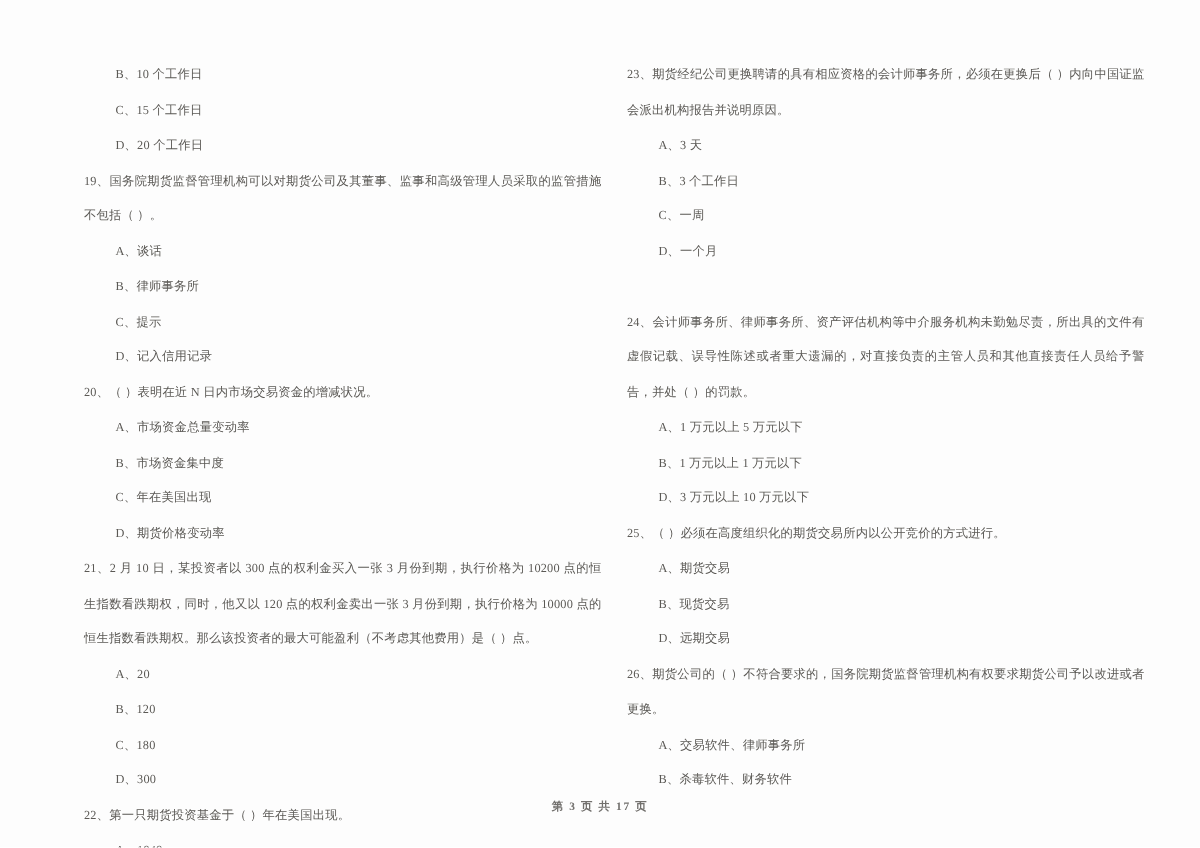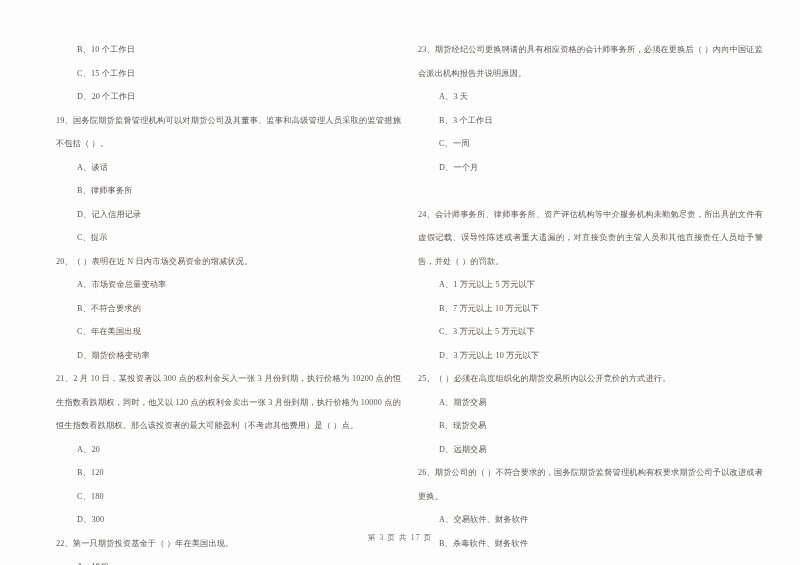--- a/index.html
+++ b/index.html
@@ -61,20 +61,21 @@
 
   .footer {
     position: absolute;
     left: 0;
     right: 0;
     bottom: 22px;
     text-align: center;
     font-size: 7.6px;
     letter-spacing: 1.1px;
     color: #6d6b68;
+    font-weight: bold;
   }
 
   
   #page {
     filter: contrast(0.93) brightness(1.03);
   }
 </style>
 </head>
 <body>
 
@@ -85,28 +86,28 @@
     <div class="q-block">
       <div class="opt">B、10 个工作日</div>
       <div class="opt">C、15 个工作日</div>
       <div class="opt">D、20 个工作日</div>
     </div>
 
     <div class="q-block">
       <p class="q-stem">19、国务院期货监督管理机构可以对期货公司及其董事、监事和高级管理人员采取的监管措施不包括（      ）。</p>
       <div class="opt">A、谈话</div>
       <div class="opt">B、律师事务所</div>
+      <div class="opt">C、提示</div>
       <div class="opt">D、记入信用记录</div>
-      <div class="opt">C、提示</div>
     </div>
 
     <div class="q-block">
       <p class="q-stem">20、（      ）表明在近 N 日内市场交易资金的增减状况。</p>
       <div class="opt">A、市场资金总量变动率</div>
-      <div class="opt">B、不符合要求的</div>
+      <div class="opt">B、市场资金集中度</div>
       <div class="opt">C、年在美国出现</div>
       <div class="opt">D、期货价格变动率</div>
     </div>
 
     <div class="q-block">
       <p class="q-stem">21、2 月 10 日，某投资者以 300 点的权利金买入一张 3 月份到期，执行价格为 10200 点的恒生指数看跌期权，同时，他又以 120 点的权利金卖出一张 3 月份到期，执行价格为 10000 点的恒生指数看跌期权。那么该投资者的最大可能盈利（不考虑其他费用）是（      ）点。</p>
       <div class="opt">A、20</div>
       <div class="opt">B、120</div>
       <div class="opt">C、180</div>
       <div class="opt">D、300</div>
@@ -128,35 +129,34 @@
       <div class="opt">B、3 个工作日</div>
       <div class="opt">C、一周</div>
       <div class="opt">D、一个月</div>
     </div>
 
     <div class="gap-blank"></div>
 
     <div class="q-block">
       <p class="q-stem">24、会计师事务所、律师事务所、资产评估机构等中介服务机构未勤勉尽责，所出具的文件有虚假记载、误导性陈述或者重大遗漏的，对直接负责的主管人员和其他直接责任人员给予警告，并处（      ）的罚款。</p>
       <div class="opt">A、1 万元以上 5 万元以下</div>
-      <div class="opt">B、7 万元以上 10 万元以下</div>
-      <div class="opt">C、3 万元以上 5 万元以下</div>
+      <div class="opt">B、1 万元以上 1 万元以下</div>
       <div class="opt">D、3 万元以上 10 万元以下</div>
     </div>
 
     <div class="q-block">
       <p class="q-stem">25、（      ）必须在高度组织化的期货交易所内以公开竞价的方式进行。</p>
       <div class="opt">A、期货交易</div>
       <div class="opt">B、现货交易</div>
       <div class="opt">D、远期交易</div>
     </div>
 
     <div class="q-block">
       <p class="q-stem">26、期货公司的（      ）不符合要求的，国务院期货监督管理机构有权要求期货公司予以改进或者更换。</p>
-      <div class="opt">A、交易软件、财务软件</div>
+      <div class="opt">A、交易软件、律师事务所</div>
       <div class="opt">B、杀毒软件、财务软件</div>
 
     </div>
 
   </div>
 
   <div class="footer">第 3 页  共 17 页</div>
 
 </div>
 

